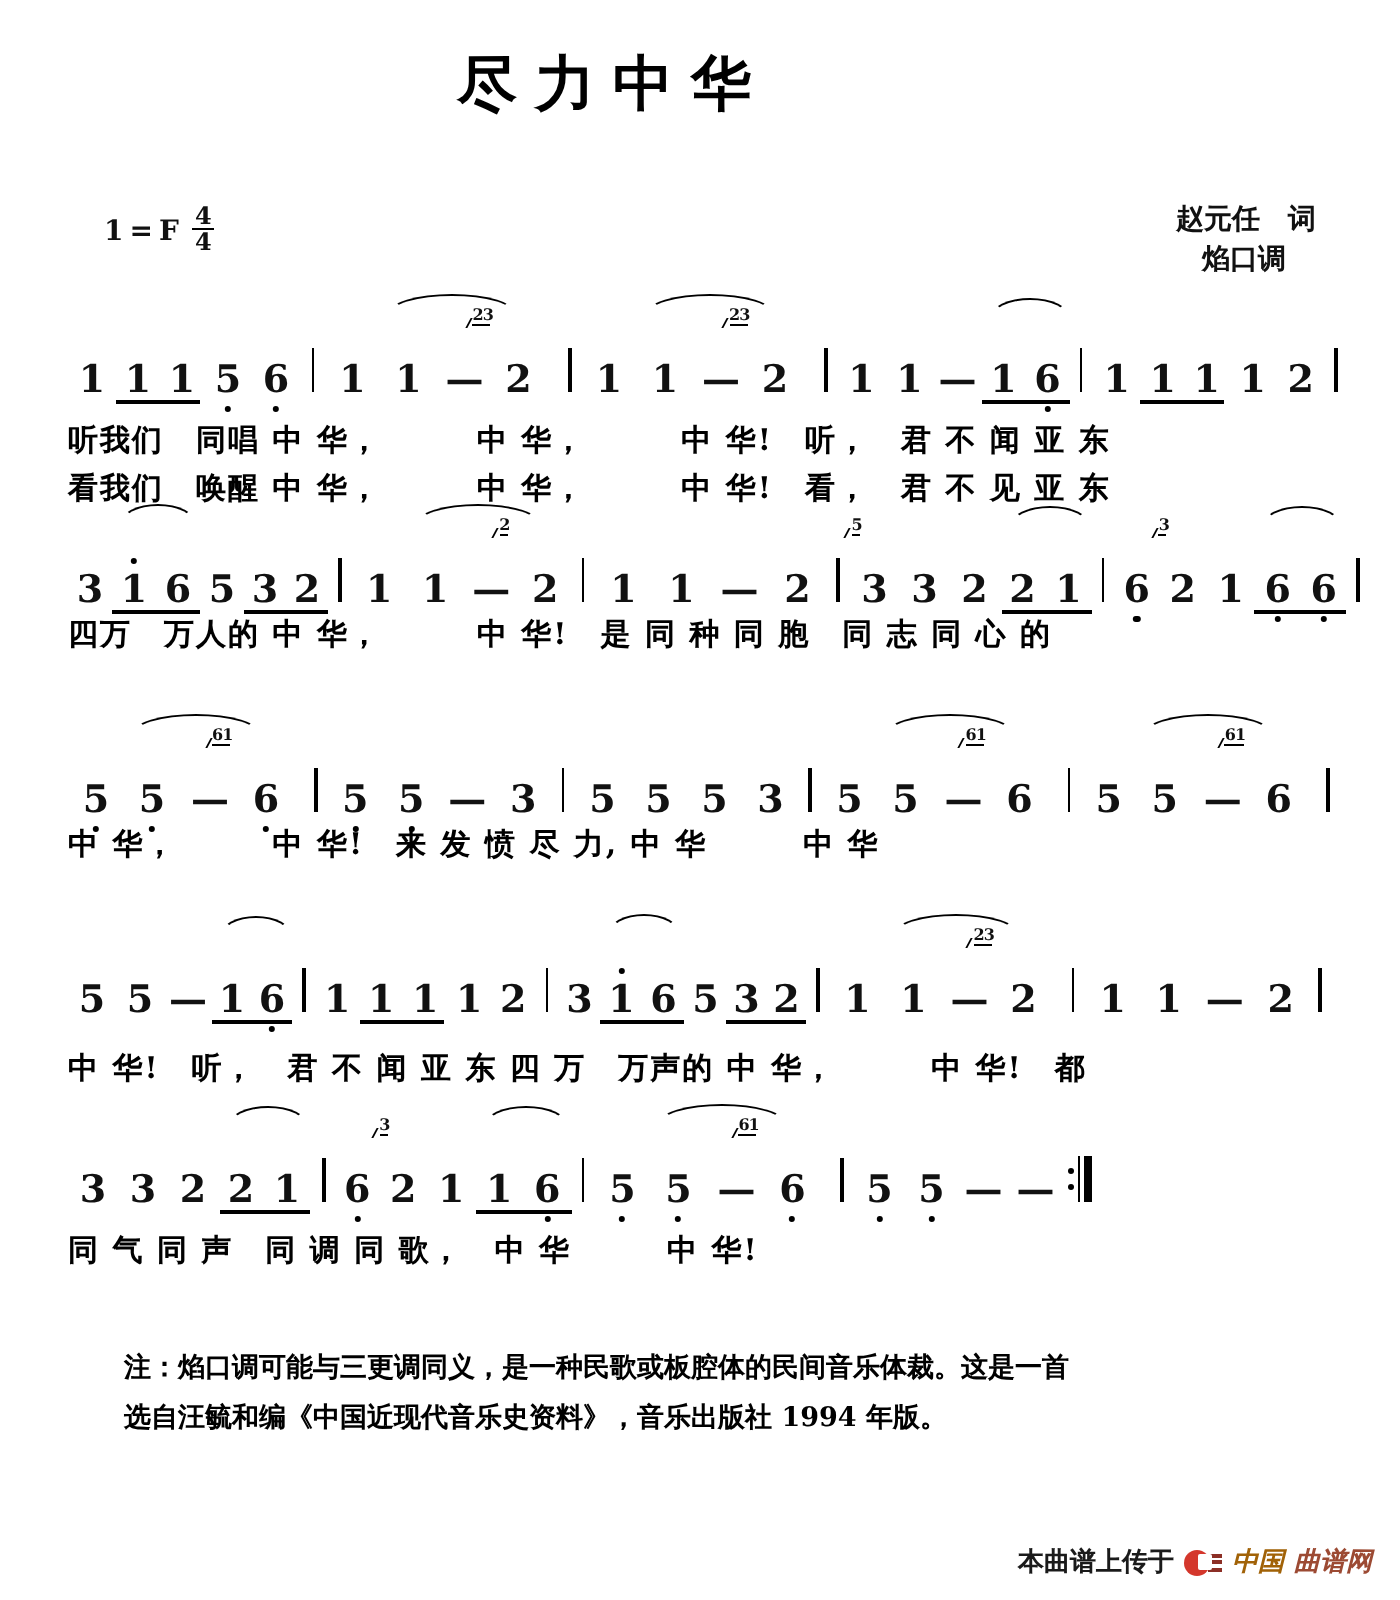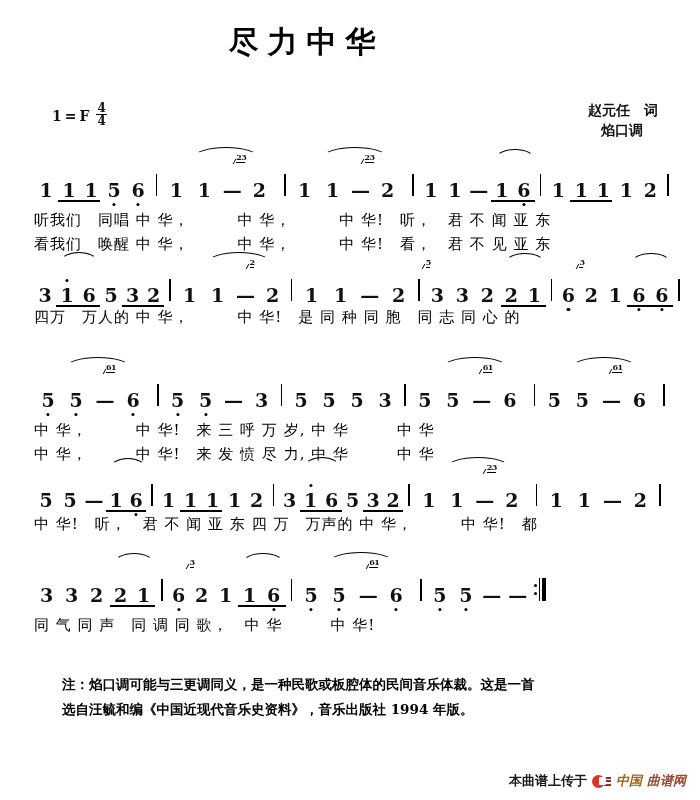--- a/index.html
+++ b/index.html
@@ -200,21 +200,21 @@
   }
   .endbar .thin { width: 1.5px; height: 23px; background: #000; margin-right: 2px; }
   .endbar .thick { width: 3.6px; height: 23px; background: #000; }
 
   
   .lyrics {
     position: relative;
     height: 22px;
     font-family: "DejaVu Serif", "Liberation Serif", serif;
     font-size: 15px;
-    font-weight: normal;
+    font-weight: bold;
     color: #000;
   }
   .lyr {
     position: absolute;
     white-space: nowrap;
     line-height: 20px;
   }
 
   
   #notes {
@@ -451,23 +451,20 @@
     <div class="measure" style="width:118px">
       <span class="n" style="width:28px">5</span>
       <span class="n" style="width:28px">5</span>
       <span class="n dash" style="width:30px">—</span>
       <span class="slur" style="left:32px;width:62px;top:-11px;"></span>
       <span class="grace" style="left:72px;">61<i class="gstem"></i></span>
       <span class="n" style="width:26px">6</span>
     </div>
     <span class="barline"></span>
   </div>
-  <div class="lyrics" style="margin-top:10px">
-    <span class="lyr" style="left:0;letter-spacing:1px;">中 华，　　　中 华!　来 三 呼 万 岁, 中 华　　　中 华</span>
-  </div>
   <div class="lyrics" style="margin-top:2px">
     <span class="lyr" style="left:0;letter-spacing:1px;">中 华，　　　中 华!　来 发 愤 尽 力, 中 华　　　中 华</span>
   </div>
 </div>
 
 <div class="system" id="sys4" style="top:468px;">
   <div class="notes-row">
     <div class="measure" style="width:112px">
       <span class="n" style="width:24px">5</span>
       <span class="n" style="width:24px">5</span>
@@ -509,21 +506,21 @@
     </div>
     <span class="barline"></span>
     <div class="measure" style="width:112px">
       <span class="n" style="width:28px">1</span>
       <span class="n" style="width:28px">1</span>
       <span class="n dash" style="width:28px">—</span>
       <span class="n" style="width:28px">2</span>
     </div>
     <span class="barline"></span>
   </div>
-  <div class="lyrics" style="margin-top:4px">
+  <div class="lyrics" style="margin-top:14px">
     <span class="lyr" style="left:0;letter-spacing:1px;">中 华!　听，　君 不 闻 亚 东 四 万　万声的 中 华，　　　中 华!　都</span>
   </div>
 </div>
 
 <div class="system" id="sys5" style="top:563px;">
   <div class="notes-row">
     <div class="measure" style="width:122px">
       <span class="n" style="width:25px">3</span>
       <span class="n" style="width:25px">3</span>
       <span class="n" style="width:25px">2</span>

